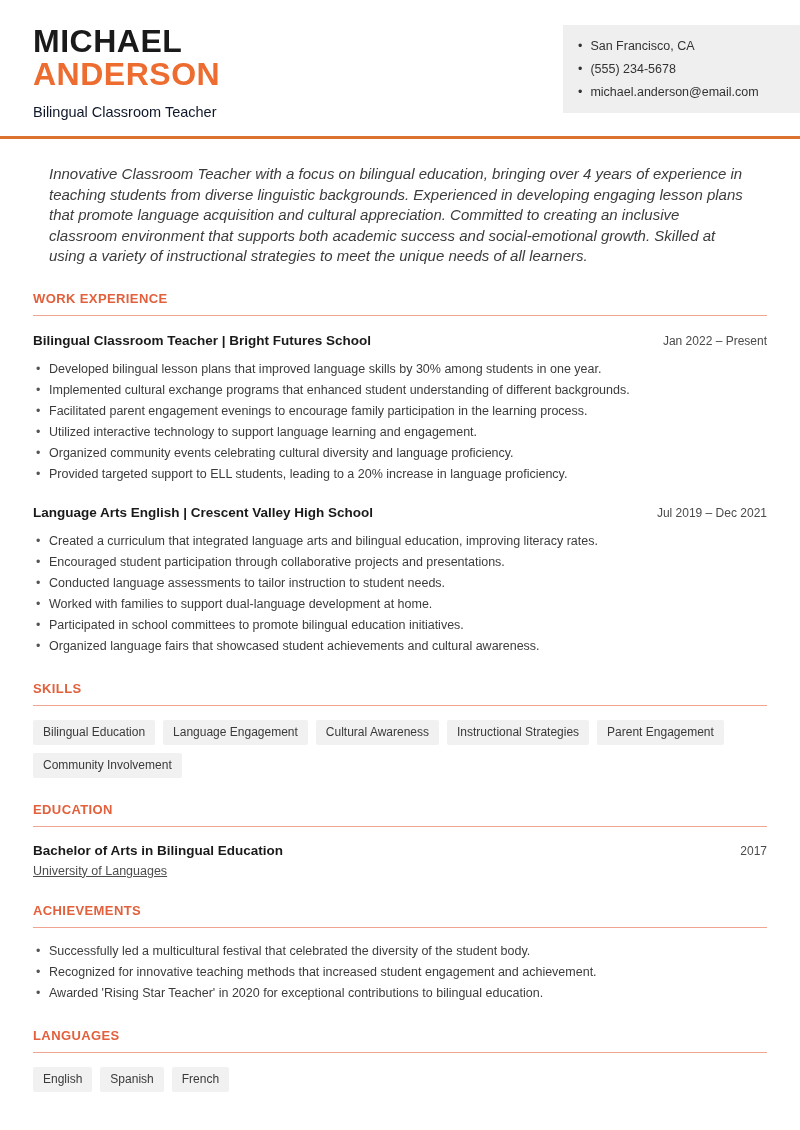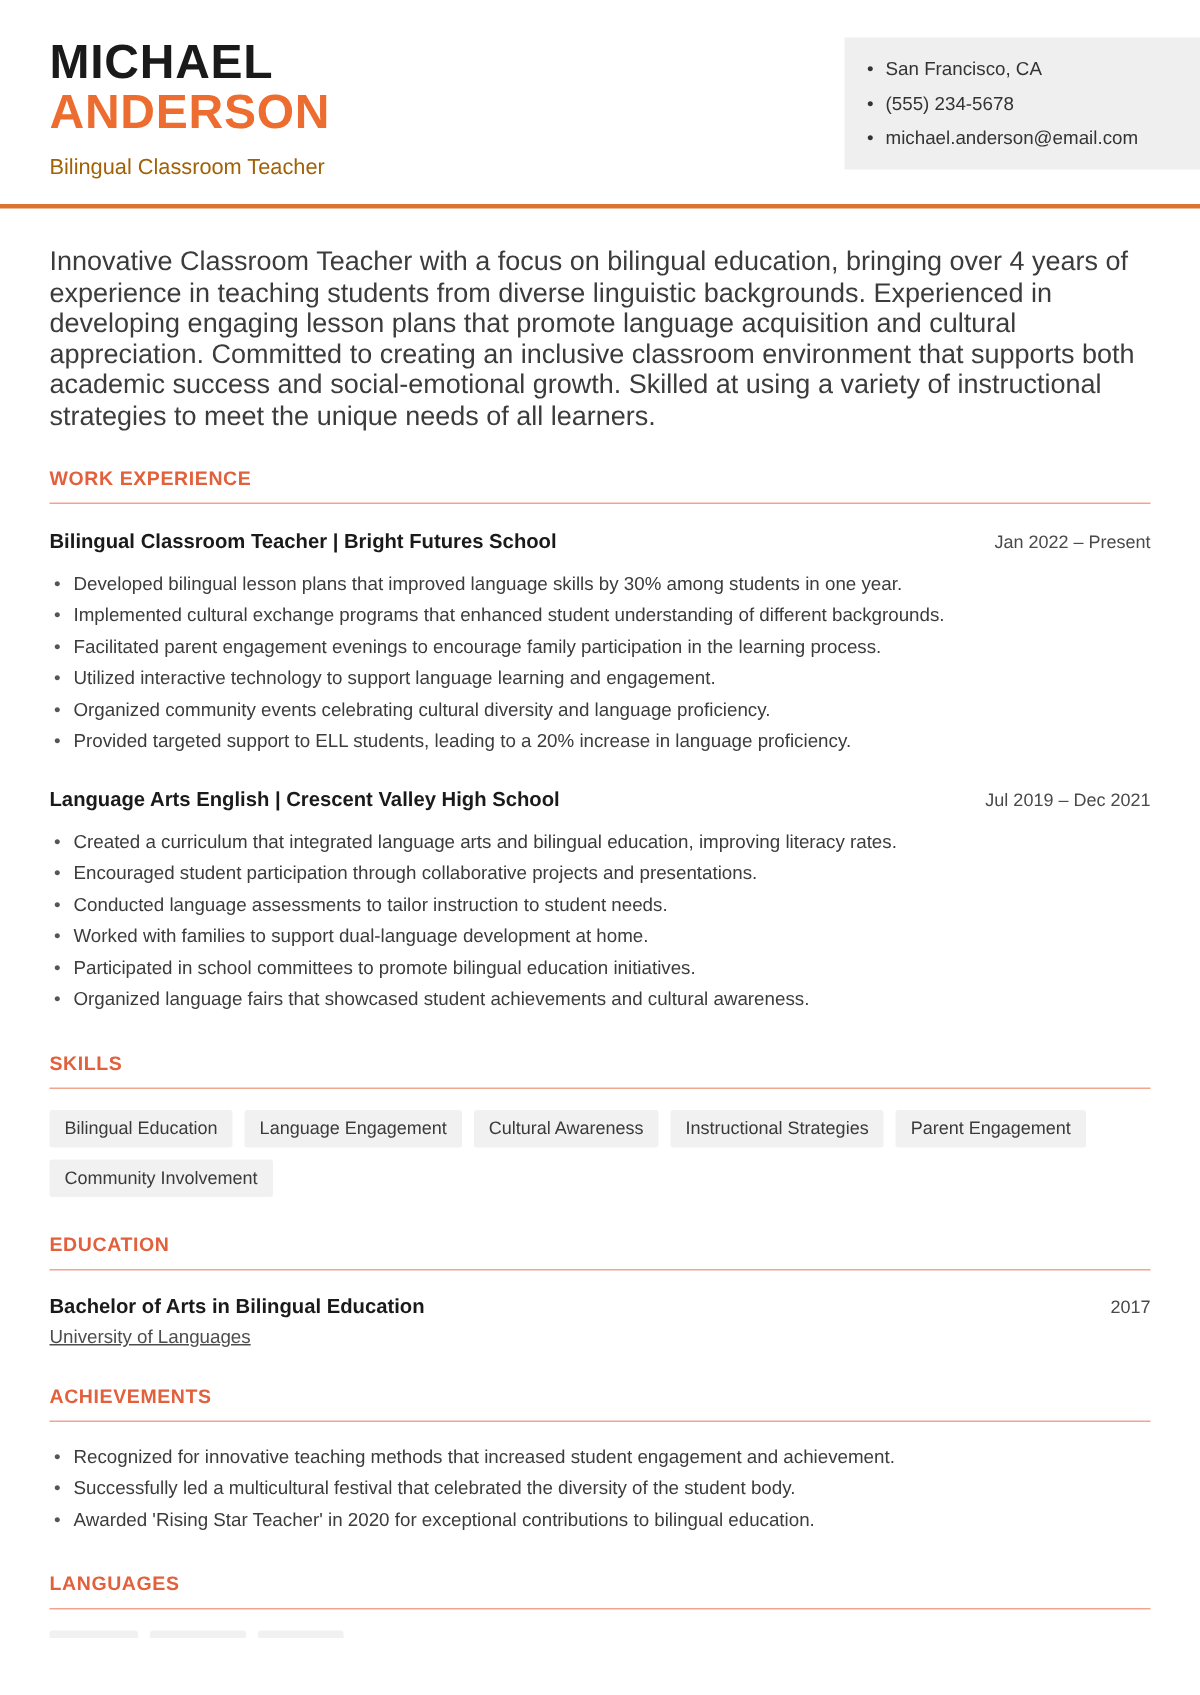--- a/index.html
+++ b/index.html
@@ -19,30 +19,30 @@
     width:800px;height:1130px;
     font-family:"Liberation Sans","DejaVu Sans",sans-serif;
     color:var(--text);
   }
   .page{position:relative;width:800px;height:1092px;background:#fff;overflow:hidden;border-radius:27px;}
 
   
   .header{display:flex;justify-content:space-between;align-items:flex-start;padding:25px 0 0 33px;}
   .name-line{font-size:32px;line-height:33px;font-weight:700;letter-spacing:.5px;color:var(--dark);}
   .name-line.accent{color:var(--accent);}
-  .role-title{margin-top:13px;font-size:14.5px;line-height:17px;color:#a16207;}
+  .role-title{margin-top:13px;font-size:14.5px;line-height:17px;color:#0f172a;}
   .contact-box{width:237px;background:var(--contact_bg);padding:13px 14px 6px 15px;}
   .contact-box ul{list-style:none;margin:0;padding:0;}
   .contact-item{display:flex;font-size:12.5px;line-height:16px;color:#333;margin-bottom:7px;}
   .contact-item .dot{margin-right:8px;color:#333;}
   .top-rule{height:3px;background:var(--divider);margin-top:15px;}
 
   
   .content{padding:0 33px;}
-  .summary{margin:25px 0 0;font-size:18px;line-height:20.5px;color:var(--text);}
+  .summary{margin:25px 16px 0;font-size:15px;line-height:20.5px;color:var(--text);font-style:italic;}
 
   section{margin-top:24px;}
   .sec-h{margin:0;font-size:13px;line-height:16px;font-weight:700;letter-spacing:.4px;color:var(--heading);}
   .sec-rule{height:1px;background:var(--section_rule);margin-top:8px;}
 
   .job{margin-top:16px;}
   .job + .job{margin-top:19px;}
   .row-head{display:flex;justify-content:space-between;align-items:baseline;}
   .row-head h3{margin:0;font-size:13.5px;line-height:17px;font-weight:700;color:var(--dark);}
   .date{font-size:12px;color:var(--muted);white-space:nowrap;}
@@ -156,22 +156,22 @@
         </div>
         <div class="school">University of Languages</div>
       </div>
     </section>
 
     <section>
       <h2 class="sec-h">ACHIEVEMENTS</h2>
       <div class="sec-rule"></div>
       <ul class="bullets" style="margin-top:13px">
 
-      <li>Recognized for innovative teaching methods that increased student engagement and achievement.</li>
-          <li>Successfully led a multicultural festival that celebrated the diversity of the student body.</li>
+      <li>Successfully led a multicultural festival that celebrated the diversity of the student body.</li>
+          <li>Recognized for innovative teaching methods that increased student engagement and achievement.</li>
           <li>Awarded 'Rising Star Teacher' in 2020 for exceptional contributions to bilingual education.</li>
         </ul>
     </section>
 
     <section>
       <h2 class="sec-h">LANGUAGES</h2>
       <div class="sec-rule"></div>
       <ul class="chips">
 
       <li class="chip">English</li>

